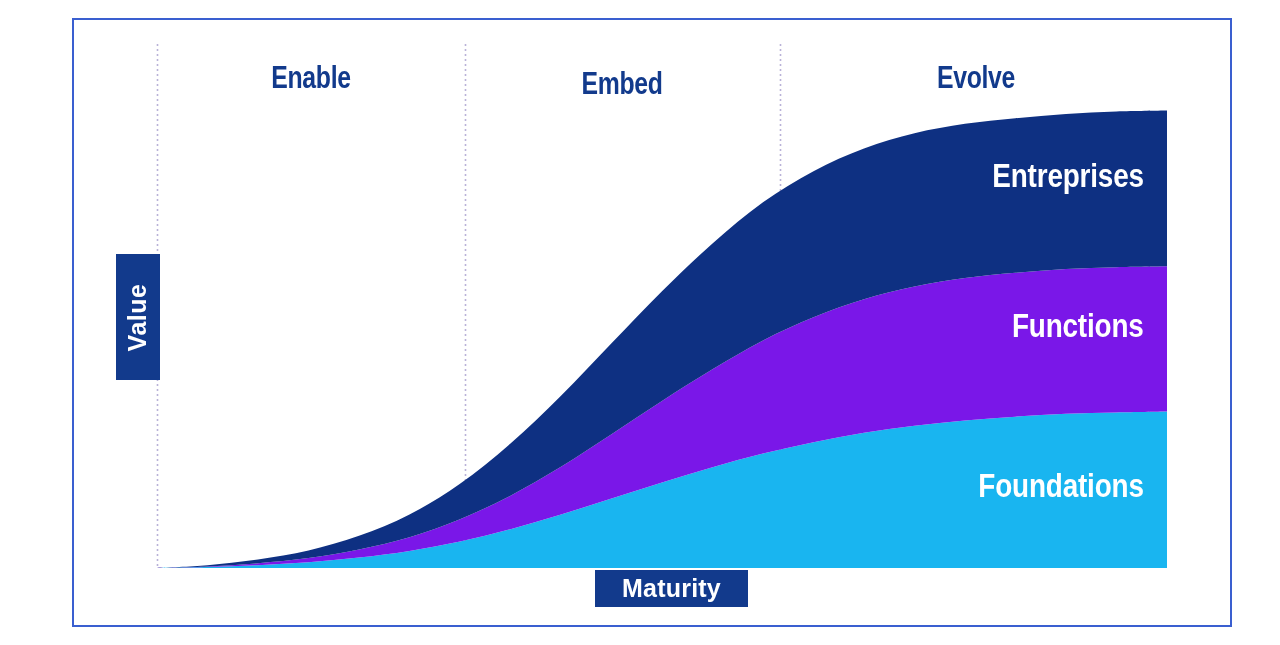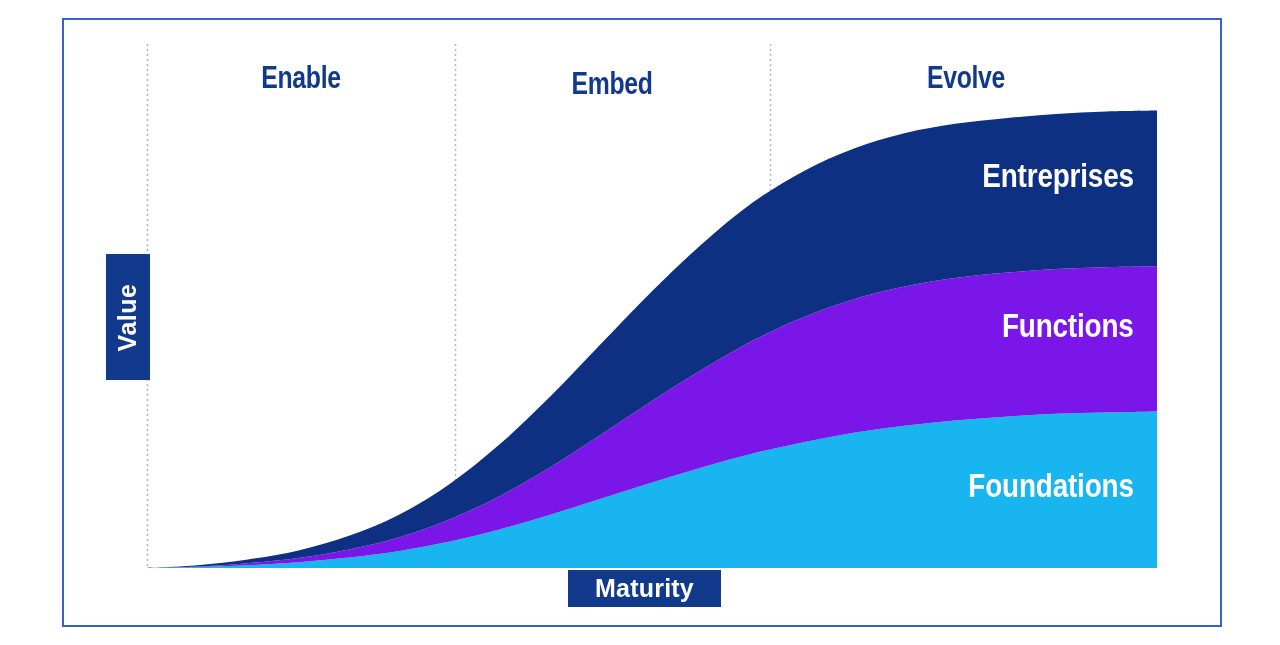--- a/index.html
+++ b/index.html
@@ -12,20 +12,21 @@
     height: 645px;
     overflow: hidden;
     font-family: "Liberation Sans", sans-serif;
   }
 
   #slide {
     position: relative;
     width: 1260px;
     height: 645px;
     background: #ffffff;
+    margin-left: 10px;
   }
 
   
   #frame {
     position: absolute;
     left: 62px;
     top: 18px;
     width: 1160px;
     height: 609px;
     border: 2px solid #3a5fd0;
@@ -96,21 +97,21 @@
     width: 44px;
     height: 126px;
     font-size: 25px;
   }
   #axis-value .chip-text {
     transform: rotate(-90deg);
     white-space: nowrap;
     letter-spacing: 0.5px;
   }
   #axis-maturity {
-    left: 568px;
+    left: 585px;
     top: 570px;
     width: 153px;
     height: 37px;
     font-size: 25px;
   }
   #axis-maturity .chip-text {
     white-space: nowrap;
     letter-spacing: 0.2px;
   }
 </style>

